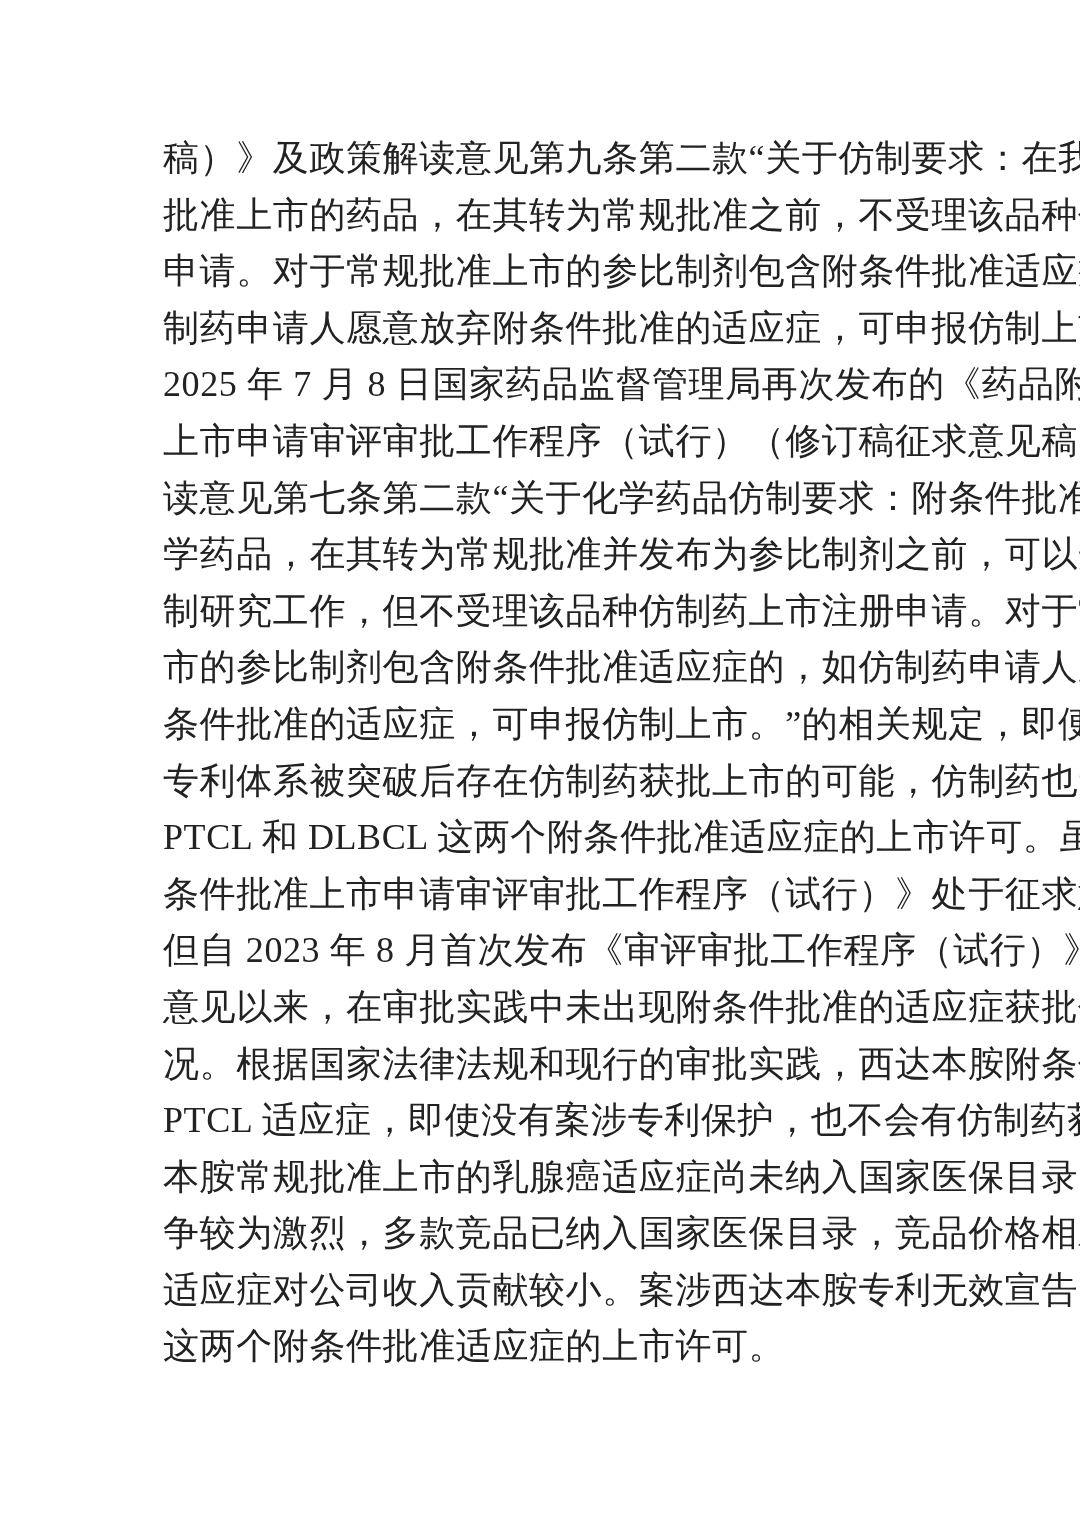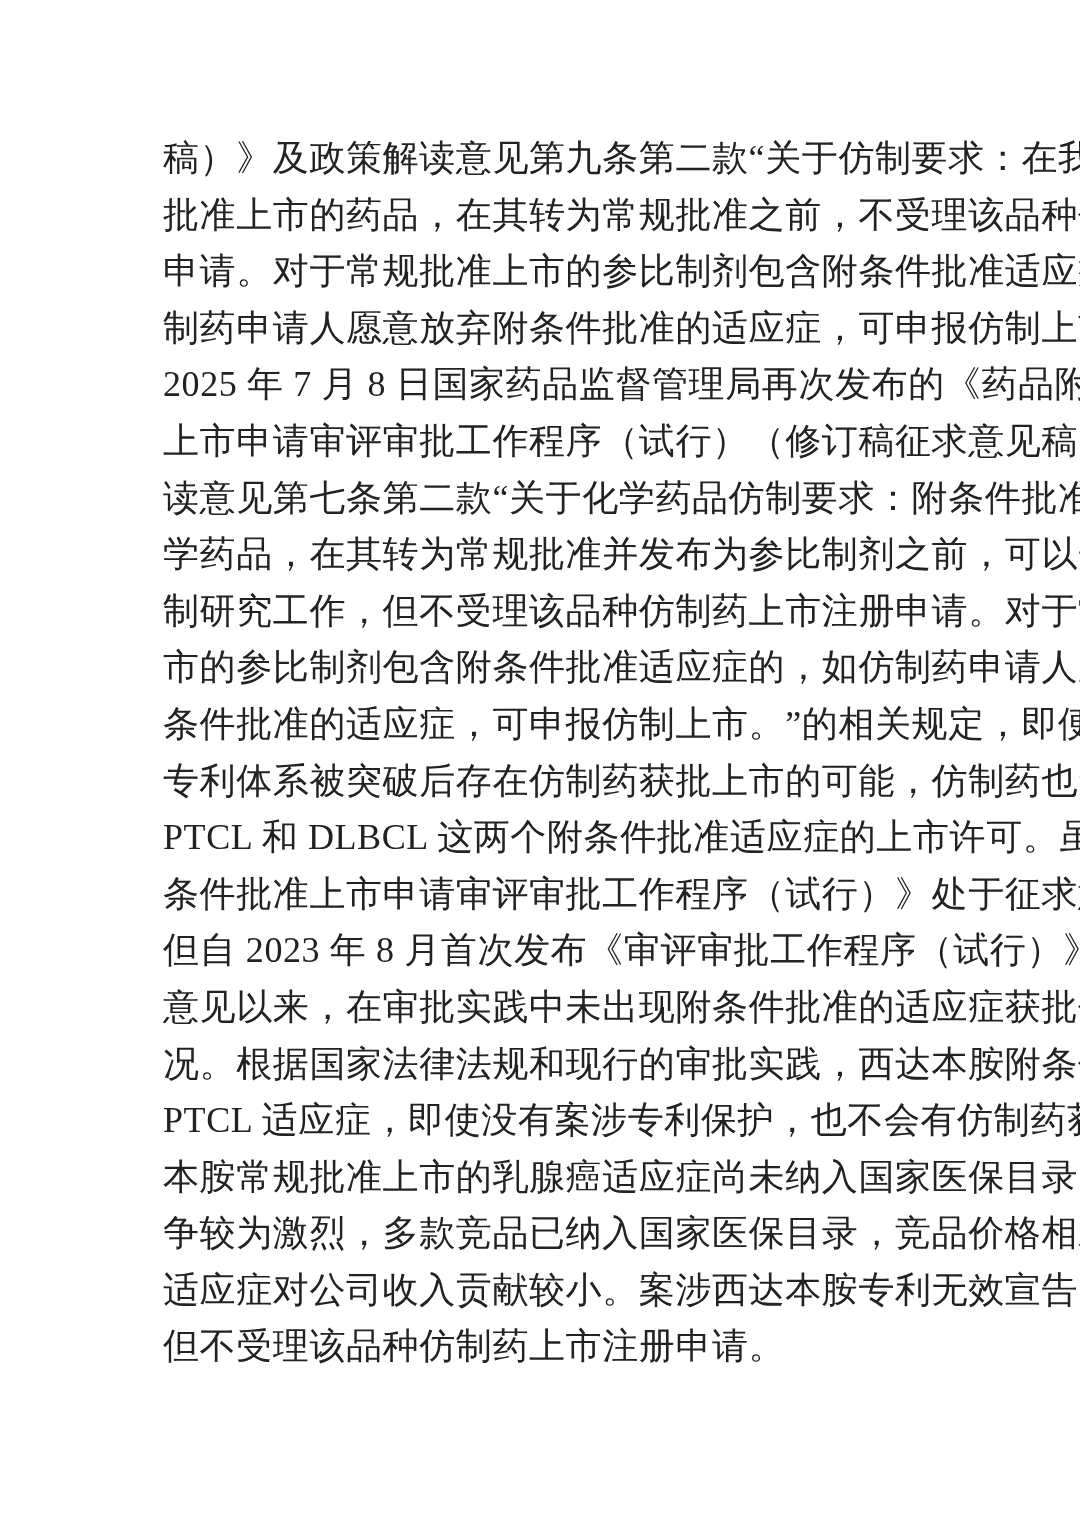--- a/index.html
+++ b/index.html
@@ -57,15 +57,15 @@
     <span class="line">专利体系被突破后存在仿制药获批上市的可能，仿制药也无法获得</span>
     <span class="line">PTCL 和 DLBCL 这两个附条件批准适应症的上市许可。虽然《药品附</span>
     <span class="line">条件批准上市申请审评审批工作程序（试行）》处于征求意见稿阶段，</span>
     <span class="line">但自 2023 年 8 月首次发布《审评审批工作程序（试行）》及政策解读</span>
     <span class="line">意见以来，在审批实践中未出现附条件批准的适应症获批仿制药的情</span>
     <span class="line">况。根据国家法律法规和现行的审批实践，西达本胺附条件批准的</span>
     <span class="line">PTCL 适应症，即使没有案涉专利保护，也不会有仿制药获批。西达</span>
     <span class="line">本胺常规批准上市的乳腺癌适应症尚未纳入国家医保目录，且市场竞</span>
     <span class="line">争较为激烈，多款竞品已纳入国家医保目录，竞品价格相对较低，该</span>
     <span class="line">适应症对公司收入贡献较小。案涉西达本胺专利无效宣告的决定对公</span>
-    <span class="line">但不受理该品种仿制药上市注册申请。</span>
+    <span class="line">这两个附条件批准适应症的上市许可。</span>
   </div>
 </div>
 
 </body></html>

